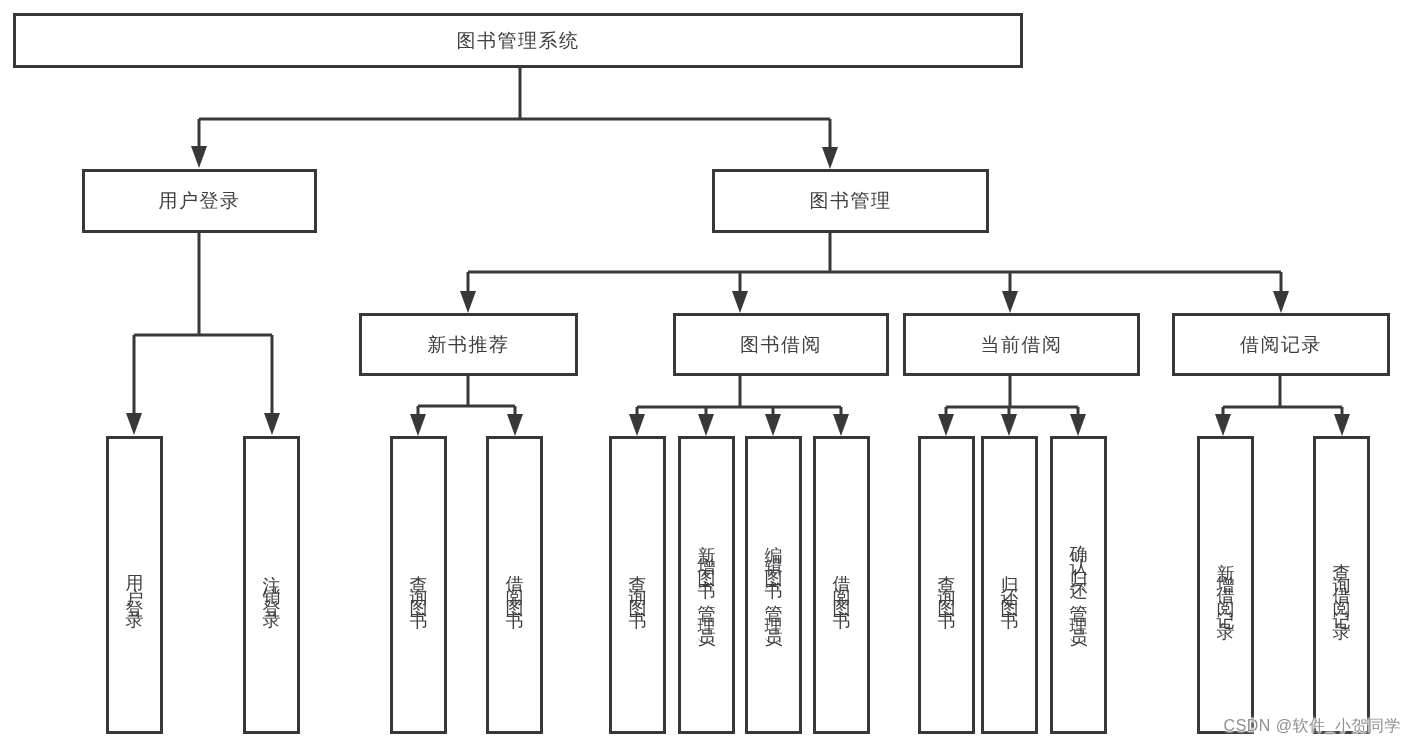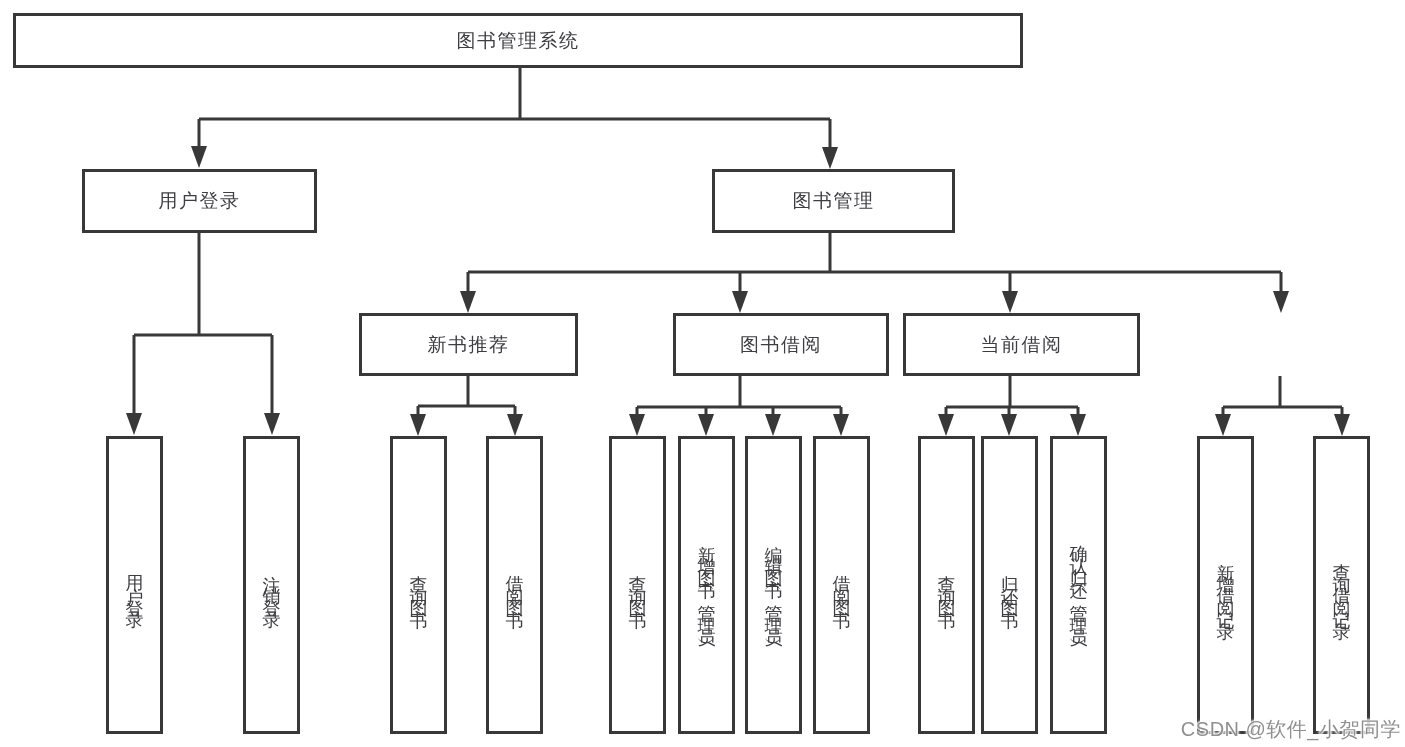--- a/index.html
+++ b/index.html
@@ -12,42 +12,42 @@
   .connectors polygon{fill:#383838;stroke:none;}
   .node{
     position:absolute;box-sizing:border-box;background:#ffffff;
     border:3px solid #383838;color:#3d3d42;
     display:flex;align-items:center;justify-content:center;
     font-size:19px;letter-spacing:1.5px;white-space:nowrap;
   }
   
   .b-root{left:13px;top:13px;width:1010px;height:55px;}
   .b-login{left:82px;top:169px;width:235px;height:64px;}
-  .b-mgmt{left:712px;top:169px;width:243px;height:64px;}
+  .b-mgmt{left:712px;top:169px;width:277px;height:64px;}
   .b-l3-0{left:359px;top:313px;width:219px;height:63px;}
   .b-l3-1{left:632px;top:313px;width:216px;height:63px;margin-left:41px;}
   .b-l3-2{left:903px;top:313px;width:237px;height:63px;}
   .b-l3-3{left:1172px;top:313px;width:218px;height:63px;}
   
   .leaf{top:436px;width:57px;height:298px;}
   .leaf span{
     writing-mode:vertical-rl;text-orientation:mixed;
     font-size:18px;letter-spacing:12px;line-height:1;
     display:block;max-height:288px;
   }
   .lf-0{left:106px;}  .lf-1{left:243px;}
   .lf-2{left:390px;}  .lf-3{left:486px;}
   .lf-4{left:609px;}  .lf-5{left:678px;}
   .lf-6{left:745px;}  .lf-7{left:813px;}
   .lf-8{left:918px;}  .lf-9{left:981px;}
   .lf-10{left:1050px;}
   .lf-11{left:1197px;} .lf-12{left:1313px;}
   .watermark{
     position:absolute;top:716px;right:4px;z-index:5;
-    font-size:20px;color:#8f8f8f;letter-spacing:0.5px;white-space:nowrap;
+    font-size:16px;color:#8f8f8f;letter-spacing:0.5px;white-space:nowrap;
     text-shadow:0 1px 2px #fff,0 -1px 2px #fff,1px 0 2px #fff,-1px 0 2px #fff,0 0 4px #fff;
   }
 </style>
 </head>
 <body>
 
 <div class="stage">
 
   <svg class="connectors" viewBox="0 0 1405 747" xmlns="http://www.w3.org/2000/svg">
 
@@ -100,20 +100,21 @@
   </svg>
 
   <div class="node b-root">图书管理系统</div>
 
   <div class="node b-login">用户登录</div>
   <div class="node b-mgmt">图书管理</div>
 
   <div class="node b-l3-0">新书推荐</div>
   <div class="node b-l3-1">图书借阅</div>
   <div class="node b-l3-2">当前借阅</div>
+  <div class="node b-l3-3">借阅记录</div>
 
   <div class="node leaf lf-0">
     <span>用户登录</span>
   </div>
   <div class="node leaf lf-1">
     <span>注销登录</span>
   </div>
   <div class="node leaf lf-2">
     <span>查询图书</span>
   </div>

